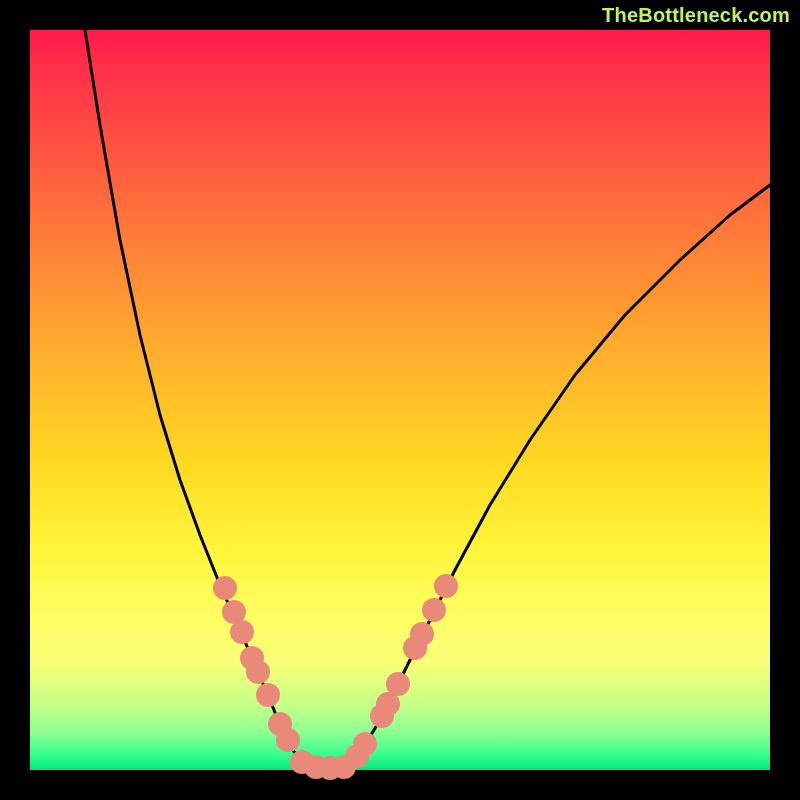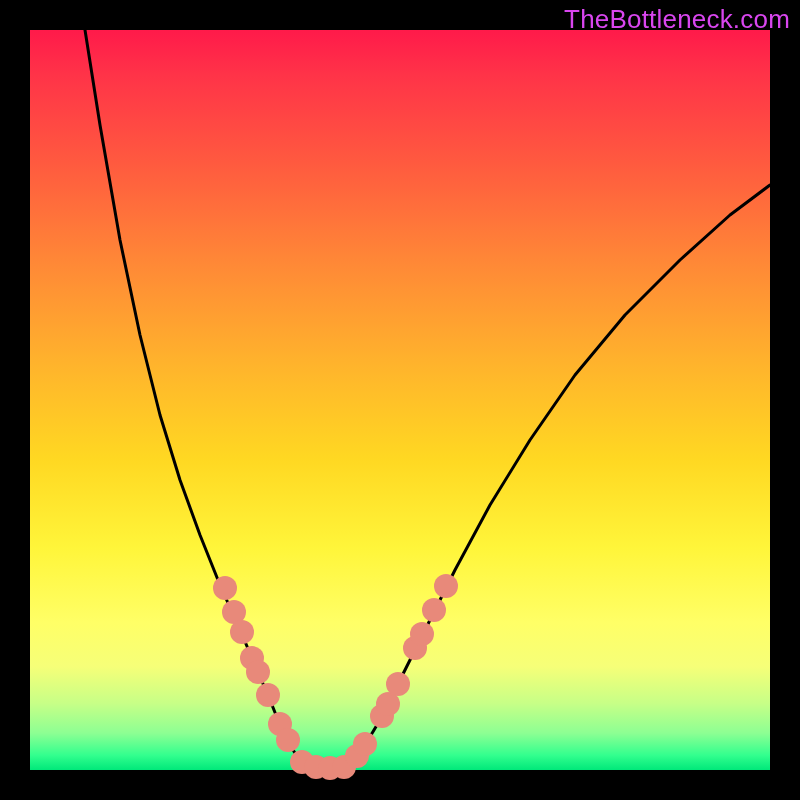--- a/index.html
+++ b/index.html
@@ -36,23 +36,23 @@
       #c7ff87 91%,
       #8dff93 95%,
       #33ff8e 98%,
       #00e87a 100%
     );
   }
   .watermark {
     position: absolute;
     top: 4px;
     right: 10px;
-    color: #d946ef;
-    font-size: 26px;
-    font-weight: 400;
+    color: #bef264;
+    font-size: 20px;
+    font-weight: 700;
     letter-spacing: 0.2px;
     user-select: none;
   }
   svg.curve {
     position: absolute;
     left: 0; top: 0;
     width: 740px; height: 740px;
     overflow: visible;
   }
 </style>

